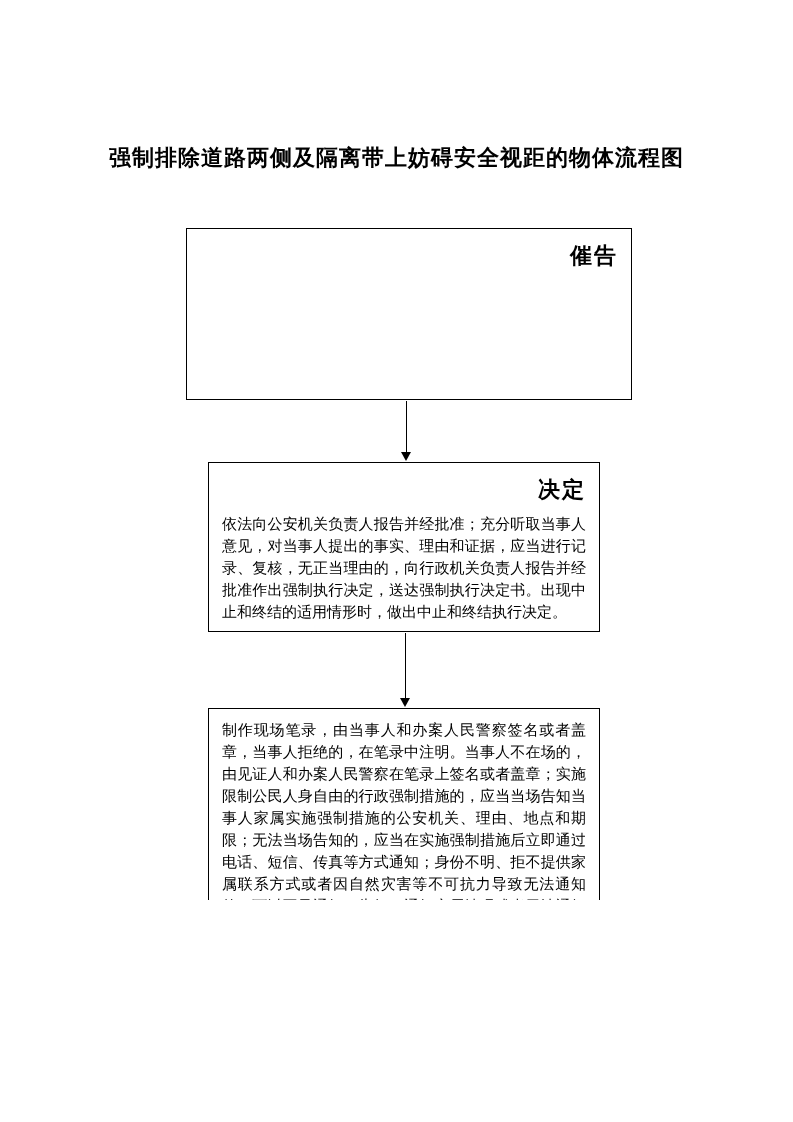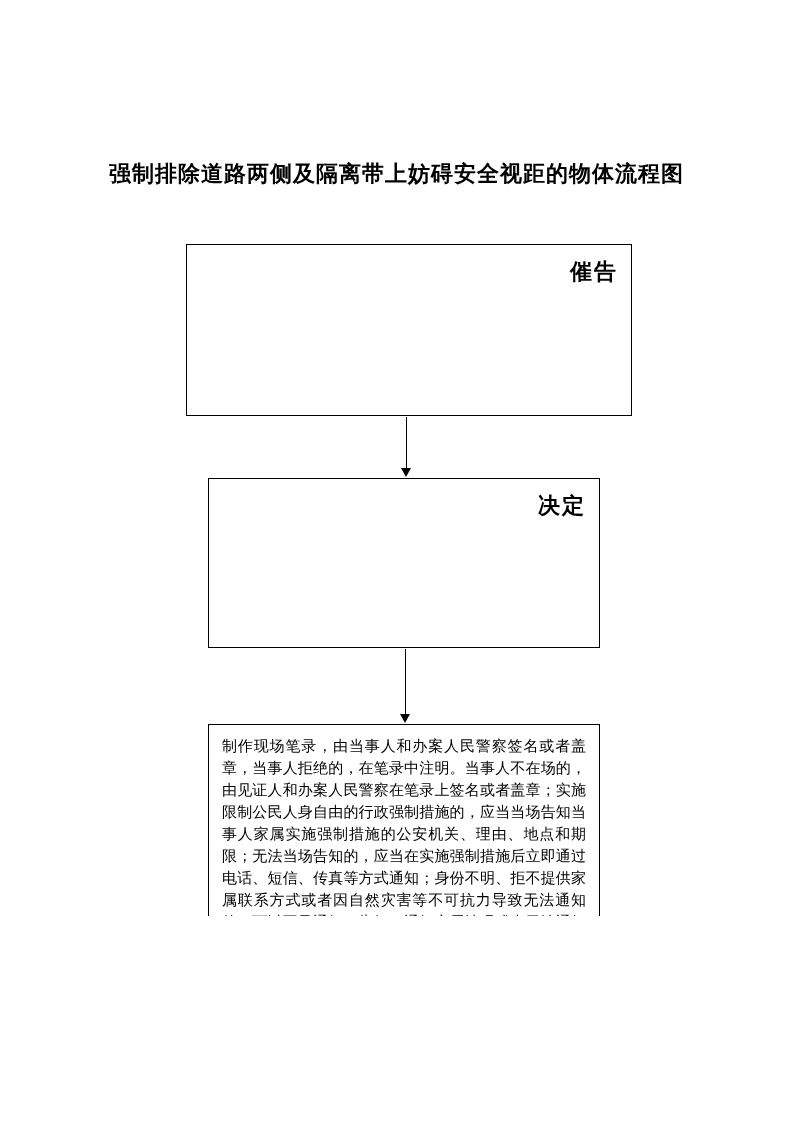--- a/index.html
+++ b/index.html
@@ -5,21 +5,21 @@
   * { margin: 0; padding: 0; box-sizing: border-box; }
   html, body {
     background: #ffffff;
     font-family: "Liberation Serif", "DejaVu Serif", serif;
     color: #000000;
   }
   .page {
     position: relative;
     width: 793px;
     height: 900px;
-    margin: 16px auto;
+    margin: 0 auto;
     background: #ffffff;
     overflow: hidden;
   }
   .doc-title {
     position: absolute;
     top: 143px;
     left: 0;
     width: 100%;
     text-align: center;
     font-family: "Liberation Sans", "DejaVu Sans", sans-serif;
@@ -84,20 +84,21 @@
     <div class="node-title">催告</div>
   </div>
 
   <div class="arrow arrow-1">
     <div class="arrow-line"></div>
     <div class="arrow-head"></div>
   </div>
 
   <div class="flow-node node-2 last-left">
     <div class="node-title">决定</div>
+    <div class="node-body">依法向公安机关负责人报告并经批准；充分听取当事人意见，对当事人提出的事实、理由和证据，应当进行记录、复核，无正当理由的，向行政机关负责人报告并经批准作出强制执行决定，送达强制执行决定书。出现中止和终结的适用情形时，做出中止和终结执行决定。</div>
   </div>
 
   <div class="arrow arrow-2">
     <div class="arrow-line"></div>
     <div class="arrow-head"></div>
   </div>
 
   <div class="flow-node node-3 last-center">
     <div class="node-body">制作现场笔录，由当事人和办案人民警察签名或者盖章，当事人拒绝的，在笔录中注明。当事人不在场的，由见证人和办案人民警察在笔录上签名或者盖章；实施限制公民人身自由的行政强制措施的，应当当场告知当事人家属实施强制措施的公安机关、理由、地点和期限；无法当场告知的，应当在实施强制措施后立即通过电话、短信、传真等方式通知；身份不明、拒不提供家属联系方式或者因自然灾害等不可抗力导致无法通知的，可以不予通知。告知、通知家属情况或者无法通知家属的原因应当在询问笔录中注明。</div>
   </div>

